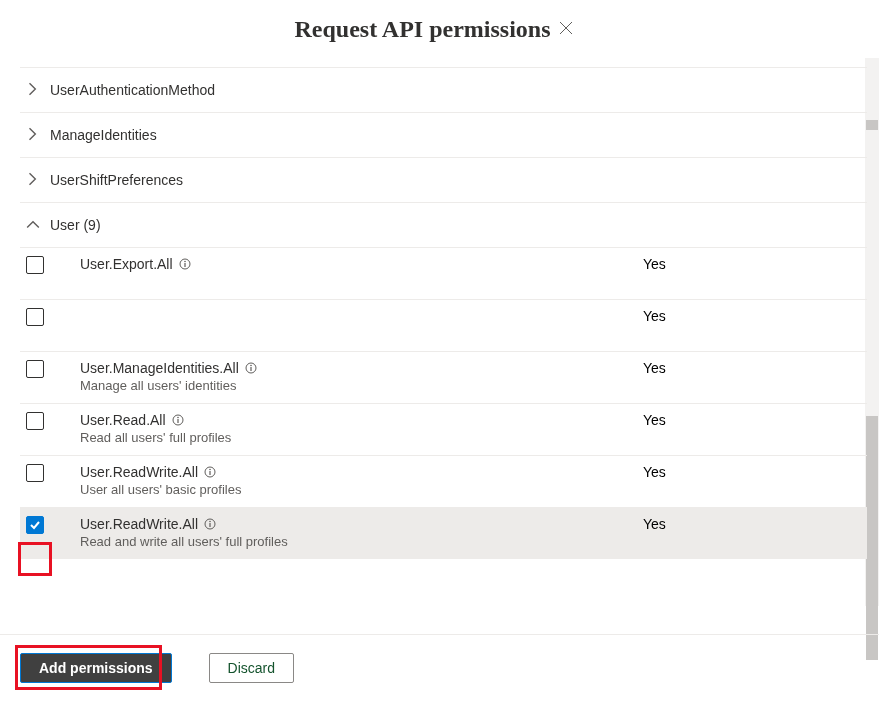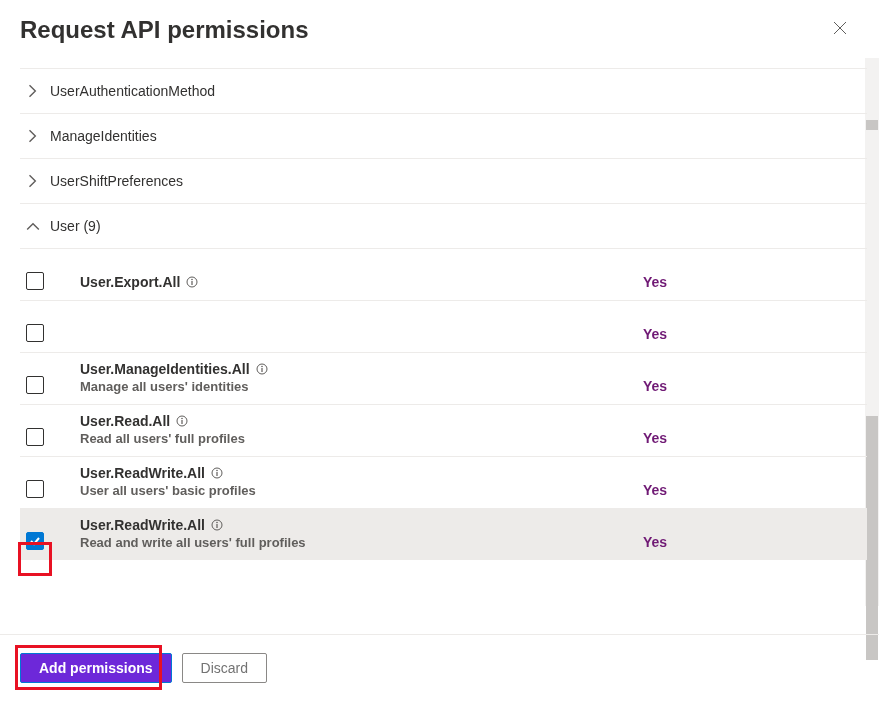--- a/index.html
+++ b/index.html
@@ -8,65 +8,64 @@
       font-size: 14px;
       color: #323130;
       background: #fff;
       width: 879px;
       height: 701px;
       position: relative;
       overflow: hidden;
     }
     .header {
       display: flex;
-      justify-content: space-between;
+      justify-content: center;
       align-items: center;
       padding: 16px 24px 24px 20px;
+      font-family: Liberation Serif, serif;
     }
     .header h1 {
       font-size: 24px;
       font-weight: 600;
       color: #323130;
     }
     .close-btn {
       font-size: 16px;
       color: #605e5c;
       cursor: pointer;
       padding: 4px 8px;
     }
     .content {
       position: relative;
       padding: 0 12px 0 20px;
     }
     .section-row {
       border-top: 1px solid #edebe9;
       padding: 14px 4px 14px 6px;
       display: flex;
-      align-items: center;
       cursor: pointer;
     }
     .section-row.expanded .chev { transform: rotate(90deg) scaleX(-1); }
     .chev {
       width: 14px;
       height: 14px;
       margin-right: 10px;
       flex-shrink: 0;
       color: #605e5c;
     }
     .section-label {
       color: #323130;
       font-size: 14px;
     }
     .perm-row {
       border-top: 1px solid #edebe9;
       display: flex;
-      align-items: flex-end;
-      padding: 2px 4px 10px 6px;
+      align-items: flex-start;
+      padding: 8px 4px 10px 6px;
       min-height: 52px;
-      font-weight: bold;
     }
     .perm-row.selected {
       background: #edebe9;
     }
     .perm-row.highlighted {
       position: relative;
     }
     .cb {
       width: 18px;
       height: 18px;
@@ -99,21 +98,21 @@
       color: #605e5c;
     }
     .perm-desc {
       color: #605e5c;
       font-size: 13px;
       margin-top: 2px;
     }
     .admin-col {
       width: 220px;
       text-align: left;
-      color: #701a75;
+      color: #000000;
       font-size: 14px;
     }
     .highlight-box {
       position: absolute;
       border: 3px solid #e81123;
       pointer-events: none;
     }
     .highlight-cb {
       left: 18px;
       top: 542px;
@@ -131,29 +130,30 @@
       gap: 10px;
     }
     .btn {
       padding: 6px 18px;
       font-size: 14px;
       border-radius: 2px;
       cursor: pointer;
       font-family: inherit;
     }
     .btn-primary {
-      background: #6d28d9;
+      background: #404040;
       color: #fff;
       border: 1px solid #0078d4;
       font-weight: 600;
     }
     .btn-secondary {
       background: #fff;
-      color: #737373;
+      color: #14532d;
       border: 1px solid #8a8886;
+      margin-left: 27px;
     }
     .highlight-add {
       left: 15px;
       bottom: 11px;
       width: 147px;
       height: 45px;
     }
     .scrollbar-track {
       position: absolute;
       right: 0;

